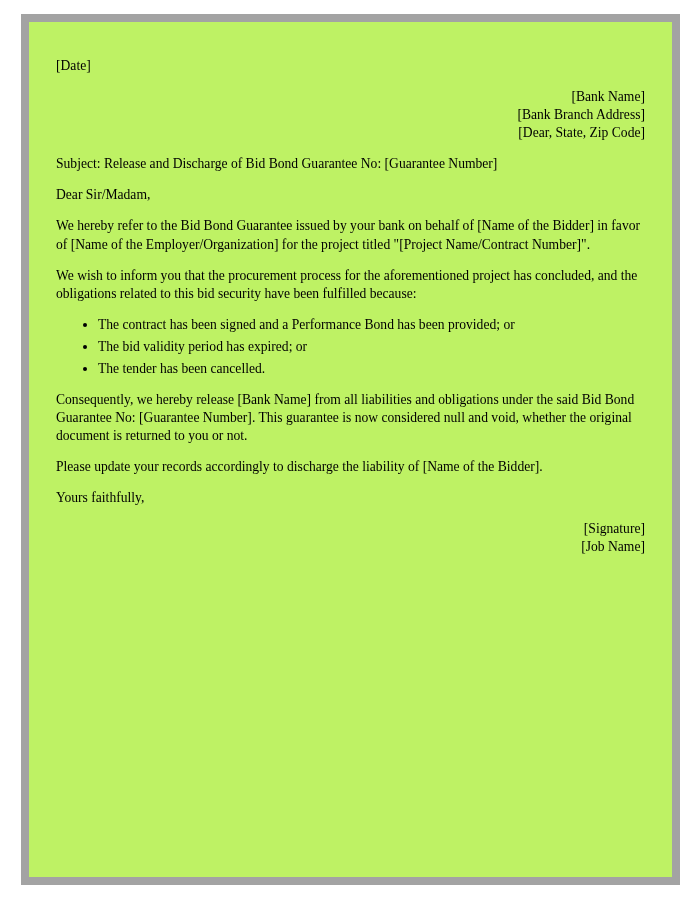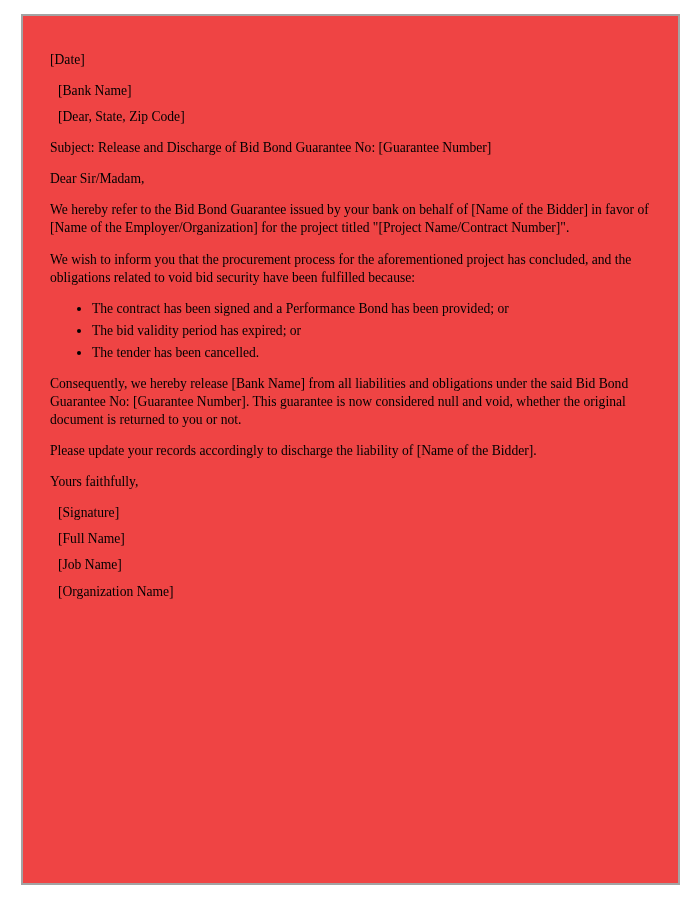--- a/index.html
+++ b/index.html
@@ -9,35 +9,36 @@
     background: #ffffff;
     font-family: "Liberation Serif", "DejaVu Serif", serif;
     color: #000000;
   }
   .page {
     position: absolute;
     left: 21px;
     top: 14px;
     width: 659px;
     height: 871px;
-    border: 2px solid #a3a3a3;
-    background: #ef4444;
+    border: 8px solid #a3a3a3;
+    background: #bef264;
     padding: 35px 27px 30px 27px;
     overflow: hidden;
   }
   .letter {
     font-size: 13.6px;
     line-height: 1.33;
   }
   .letter p {
     margin: 0 0 13px 0;
   }
   .block-line {
-    margin: 8px;
+    margin: 0;
     line-height: 1.33;
+    text-align: right;
   }
   .address-block, .signature-block {
     margin: 0 0 13px 0;
   }
   .subject {
     font-weight: normal;
     margin: 0 0 13px 0;
   }
   ul.points {
     margin: 0 0 13px 0;
@@ -51,44 +52,43 @@
 </head>
 <body>
 
 <div class="page">
   <div class="letter">
 
     <p>[Date]</p>
 
     <div class="address-block">
       <div class="block-line">[Bank Name]</div>
+      <div class="block-line">[Bank Branch Address]</div>
       <div class="block-line">[Dear, State, Zip Code]</div>
     </div>
 
     <p class="subject">Subject: Release and Discharge of Bid Bond Guarantee No: [Guarantee Number]</p>
 
     <p>Dear Sir/Madam,</p>
 
     <p>We hereby refer to the Bid Bond Guarantee issued by your bank on behalf of [Name of the Bidder] in favor of [Name of the Employer/Organization] for the project titled "[Project Name/Contract Number]".</p>
 
-    <p>We wish to inform you that the procurement process for the aforementioned project has concluded, and the obligations related to void bid security have been fulfilled because:</p>
+    <p>We wish to inform you that the procurement process for the aforementioned project has concluded, and the obligations related to this bid security have been fulfilled because:</p>
 
     <ul class="points">
       <li>The contract has been signed and a Performance Bond has been provided; or</li>
       <li>The bid validity period has expired; or</li>
       <li>The tender has been cancelled.</li>
     </ul>
 
     <p>Consequently, we hereby release [Bank Name] from all liabilities and obligations under the said Bid Bond Guarantee No: [Guarantee Number]. This guarantee is now considered null and void, whether the original document is returned to you or not.</p>
 
     <p>Please update your records accordingly to discharge the liability of [Name of the Bidder].</p>
 
     <p>Yours faithfully,</p>
 
     <div class="signature-block">
       <div class="block-line">[Signature]</div>
-      <div class="block-line">[Full Name]</div>
       <div class="block-line">[Job Name]</div>
-      <div class="block-line">[Organization Name]</div>
     </div>
 
   </div>
 </div>
 
 </body></html>

